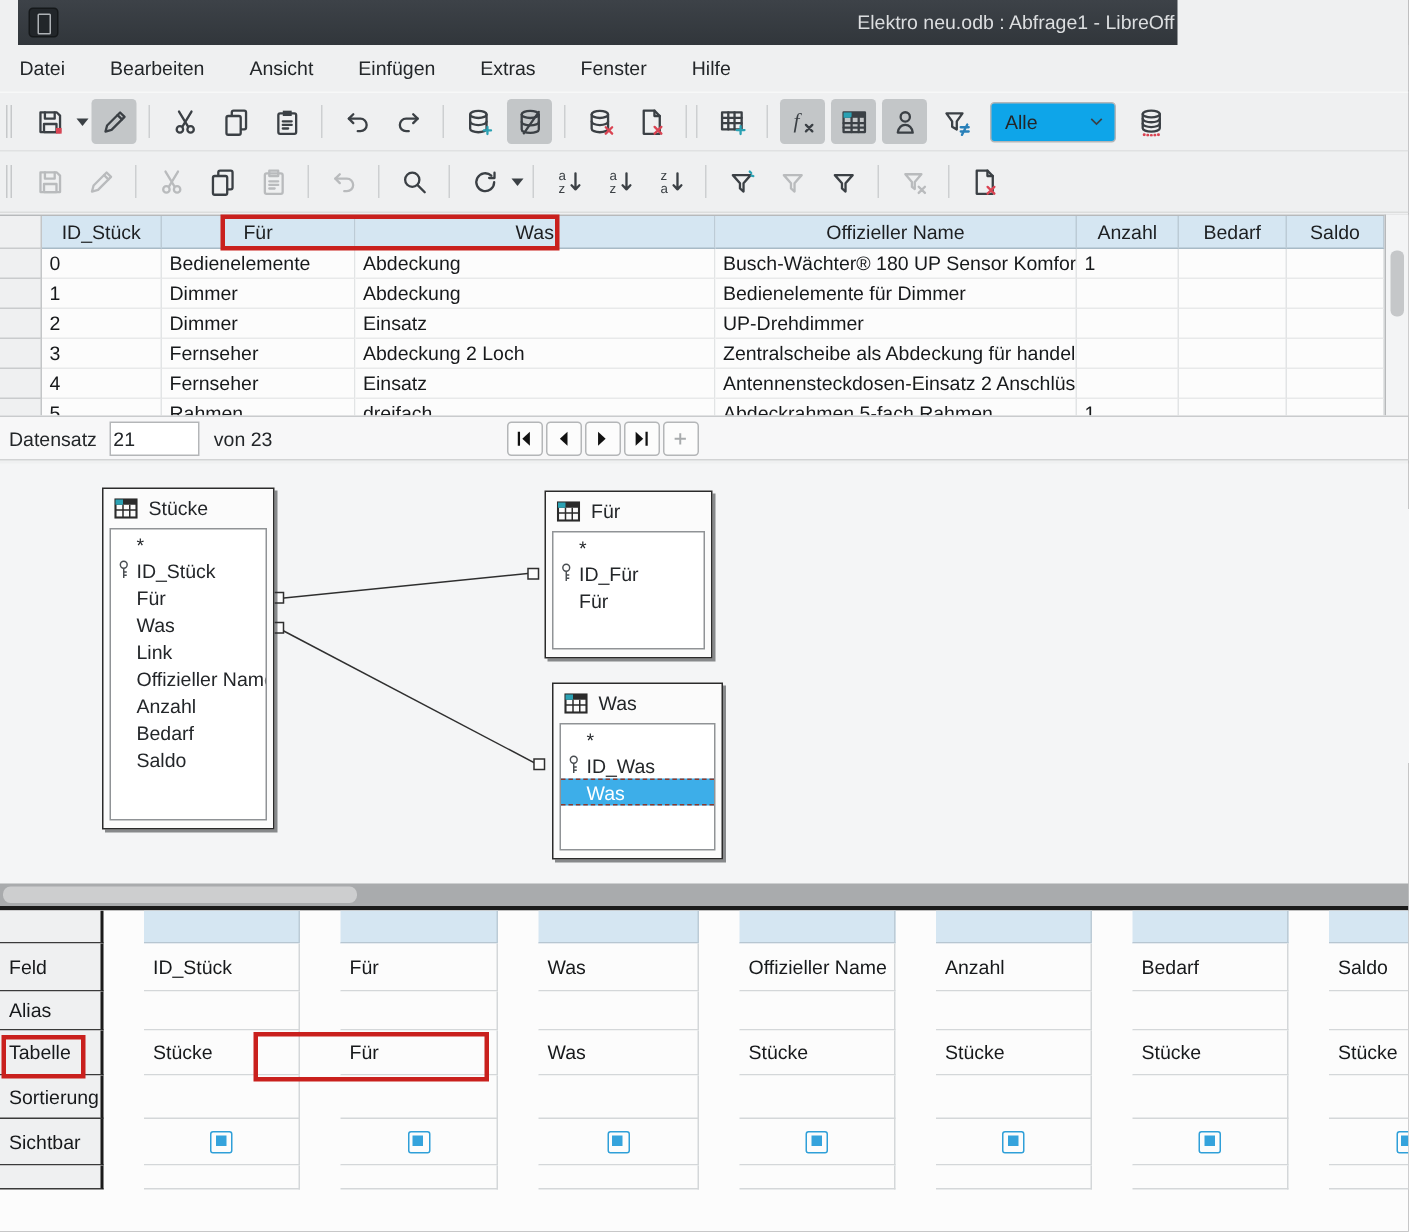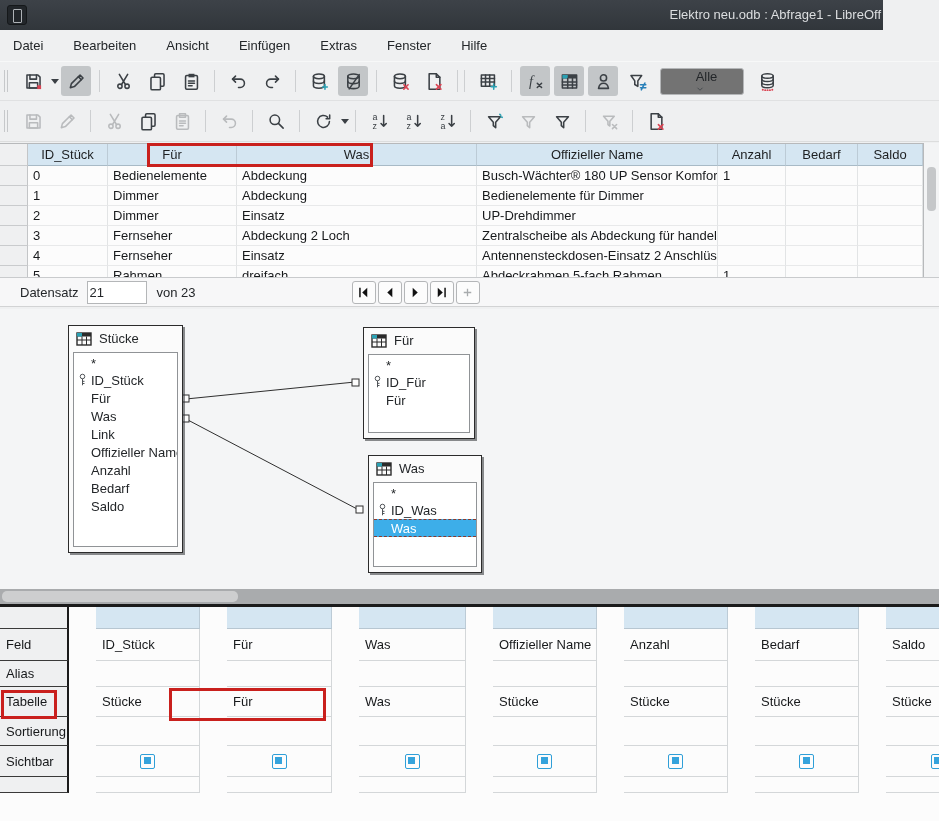--- a/index.html
+++ b/index.html
@@ -1,21 +1,21 @@
 <!DOCTYPE html>
 <html><head>
 <meta charset="utf-8">
 <style>
   html,body{margin:0;padding:0;background:#9a9a9a;}
   *{box-sizing:border-box;}
   .window{position:relative;width:939px;height:821px;background:#eff0f1;overflow:hidden;
     font-family:"Liberation Sans","DejaVu Sans",sans-serif;color:#232629;font-size:13px;}
 
   
-  .titlebar{position:absolute;left:0;top:0;width:883px;height:30px;
+  .titlebar{position:absolute;left:12px;top:0;width:773px;height:30px;
     background:linear-gradient(#3d4248,#31363b);}
   .appicon{position:absolute;left:7px;top:5px;width:20px;height:20px;background:#22262a;
     border:1px solid #15181a;border-radius:3px;}
   .appicon::after{content:"";position:absolute;left:5px;top:3px;width:7px;height:12px;
     border:1.5px solid #aeb2b6;border-radius:1px;}
   .tb-title{position:absolute;right:2px;top:7px;color:#dcdee0;font-size:13px;white-space:nowrap;}
 
   
   .menubar{position:absolute;left:0;top:30px;width:939px;height:30px;background:#eff0f1;
     display:flex;align-items:center;padding-left:2px;}
@@ -30,22 +30,22 @@
     margin:0 8px 0 4px;}
   .tbtn{width:30px;height:30px;display:flex;align-items:center;justify-content:center;
     border-radius:3px;margin:0 2px;position:relative;}
   .tbtn.pressed{background:#c3c6c8;}
   .tsep{width:1px;height:22px;background:#cdcfd1;margin:0 6px;}
   .caret{width:0;height:0;border-left:4px solid transparent;border-right:4px solid transparent;
     border-top:5px solid #3b4045;margin-left:1px;}
   svg.ic{width:19px;height:19px;stroke:#3b4045;fill:none;stroke-width:1.3;stroke-linecap:round;stroke-linejoin:round;}
   .tbtn.dis svg.ic{stroke:#b9bbbd;}
   svg.ic text{stroke:none;fill:#3b4045;}
-  .combo{width:84px;height:27px;background:#737373;border:1px solid #b4b6b8;border-radius:3px;
-    display:flex;align-items:center;margin:0 6px;flex-direction:column;}
+  .combo{width:84px;height:27px;background:#0ea5e9;border:1px solid #b4b6b8;border-radius:3px;
+    display:flex;align-items:center;margin:0 6px;}
   .combo span{flex:1;padding-left:9px;}
   .combo svg{width:14px;height:14px;stroke:#3b4045;fill:none;stroke-width:1.3;margin-right:5px;}
 
   
   .rgrid{position:absolute;left:0;top:143px;width:939px;height:134px;overflow:hidden;
     background:#fcfcfc;border-top:1px solid #b7b9bb;}
   .rg-row{display:flex;height:20px;}
   .rg-row.head{height:22px;}
   .rg-cell{height:100%;overflow:hidden;white-space:nowrap;border-right:1px solid #e2e4e5;
     border-bottom:1px solid #e8e9ea;padding-left:5px;line-height:20px;background:#fcfcfc;color:#17191b;}
@@ -54,21 +54,21 @@
   .rg-cell.rh{background:#eff0f1;border-right:1px solid #c3c5c7;border-bottom:1px solid #c9cbcd;padding:0;}
   .c0{width:28px;flex:none;}.c1{width:80px;flex:none;}.c2{width:129px;flex:none;}
   .c3{width:240px;flex:none;}.c4{width:241px;flex:none;}.c5{width:68px;flex:none;}
   .c6{width:72px;flex:none;}.c7{width:65px;flex:none;}
   .vscroll{position:absolute;right:0;top:143px;width:16px;height:134px;background:#f3f4f5;
     border-left:1px solid #b7b9bb;}
   .vscroll .thumb{position:absolute;left:3px;top:24px;width:9px;height:44px;background:#c5c7c9;border-radius:4px;}
 
   
   .navbar{position:absolute;left:0;top:277px;width:939px;height:30px;background:#f7f7f8;
-    border-top:1px solid #c9cbcd;border-bottom:1px solid #d2d3d4;display:flex;align-items:center;padding-left:14px;}
+    border-top:1px solid #c9cbcd;border-bottom:1px solid #d2d3d4;display:flex;align-items:center;}
   .nav-label{padding:0 8px 0 6px;}
   .nav-input{width:60px;height:23px;border:1px solid #b4b6b8;background:#fff;
     font-family:inherit;font-size:13px;color:#232629;}
   .nav-of{padding-left:10px;width:150px;}
   .nav-btns{display:flex;gap:2px;margin-left:55px;}
   .nav-btn{width:24px;height:23px;background:#fcfcfc;border:1px solid #b4b6b8;border-radius:3px;
     display:flex;align-items:center;justify-content:center;}
   .nav-btn svg{width:15px;height:15px;}
   .nav-btn.dis{color:#b4b6b8;}
 

